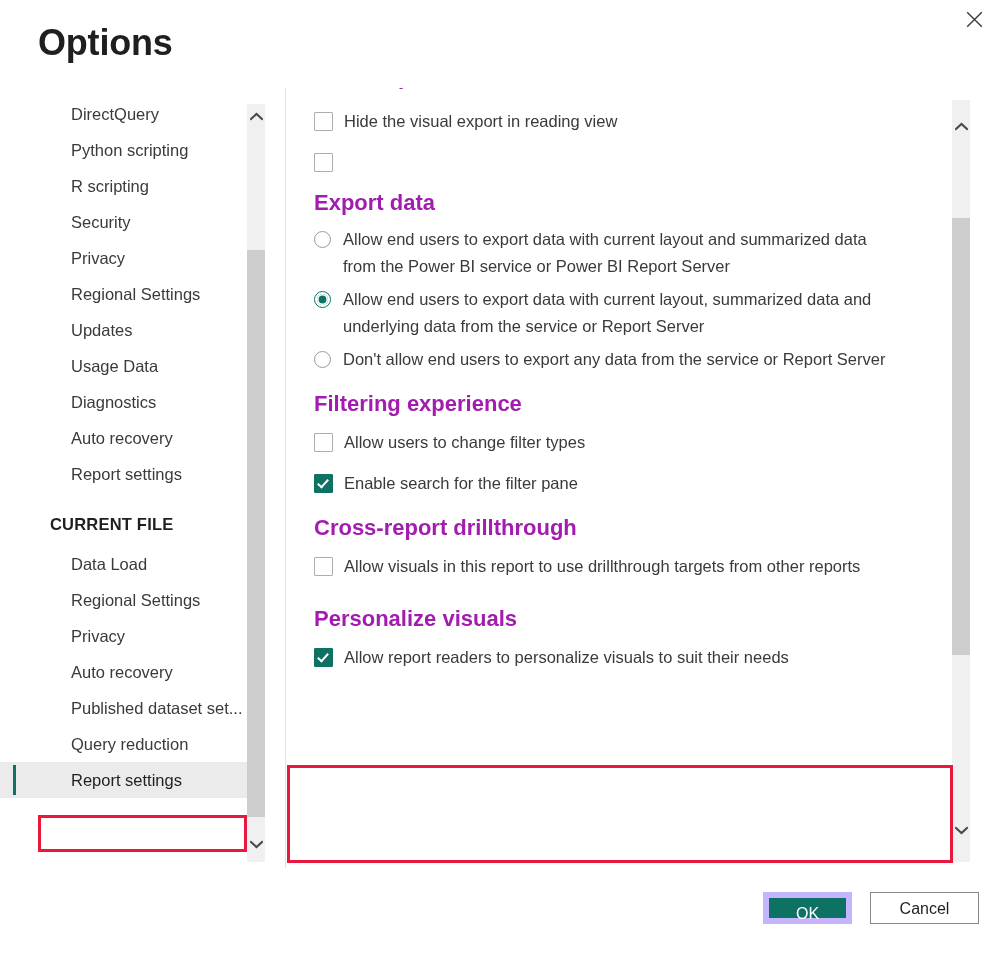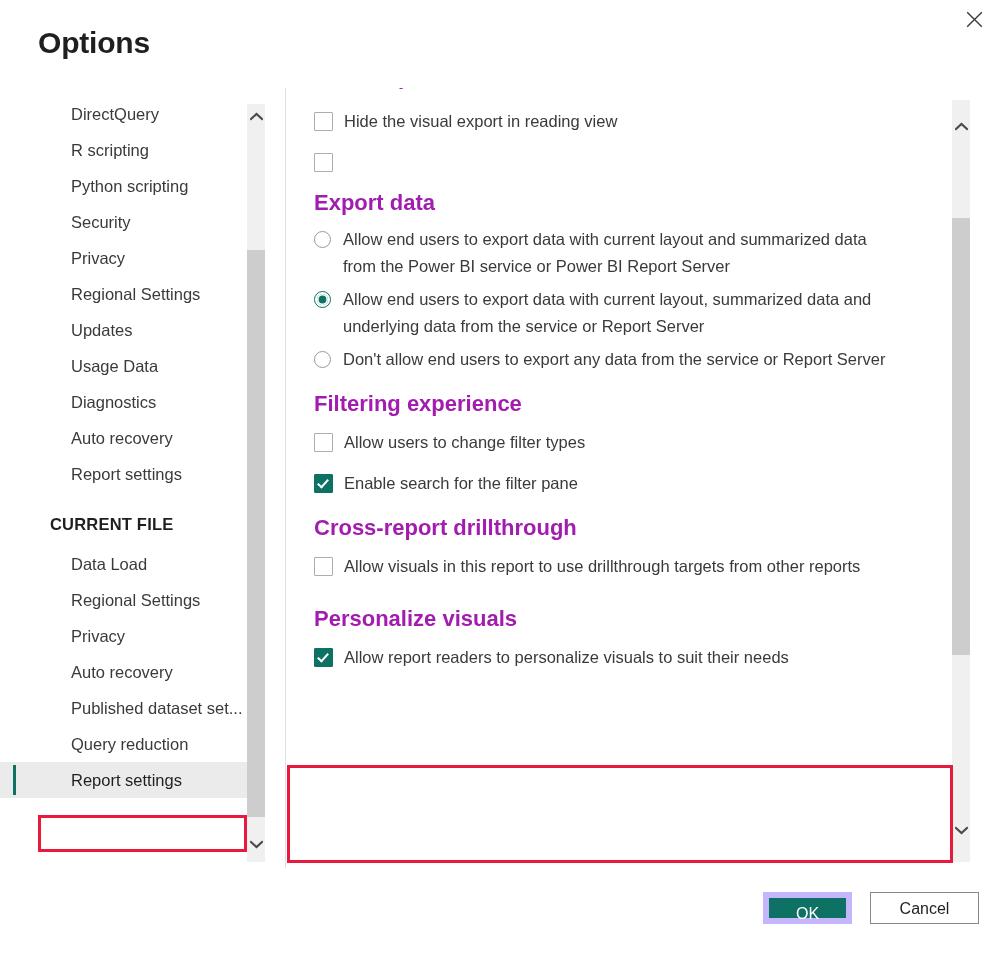--- a/index.html
+++ b/index.html
@@ -41,21 +41,21 @@
     border: none;
     padding: 0;
   }
   .close-btn svg { display: block; }
 
   
   .dlg-title {
     position: absolute;
     left: 38px;
     top: 24px;
-    font-size: 30px;
+    font-size: 36px;
     font-weight: bold;
     color: #201f1e;
     letter-spacing: -0.2px;
     line-height: 38px;
   }
 
   
   .sidebar {
     position: absolute;
     left: 0;
@@ -305,24 +305,24 @@
 
   <div class="dlg-title">Options</div>
 
   <div class="sidebar">
     <div class="nav-list">
 
       <div class="nav-item">
         <span>DirectQuery</span>
       </div>
       <div class="nav-item">
+        <span>Python scripting</span>
+      </div>
+      <div class="nav-item">
         <span>R scripting</span>
-      </div>
-      <div class="nav-item">
-        <span>Python scripting</span>
       </div>
       <div class="nav-item">
         <span>Security</span>
       </div>
       <div class="nav-item">
         <span>Privacy</span>
       </div>
       <div class="nav-item">
         <span>Regional Settings</span>
       </div>

